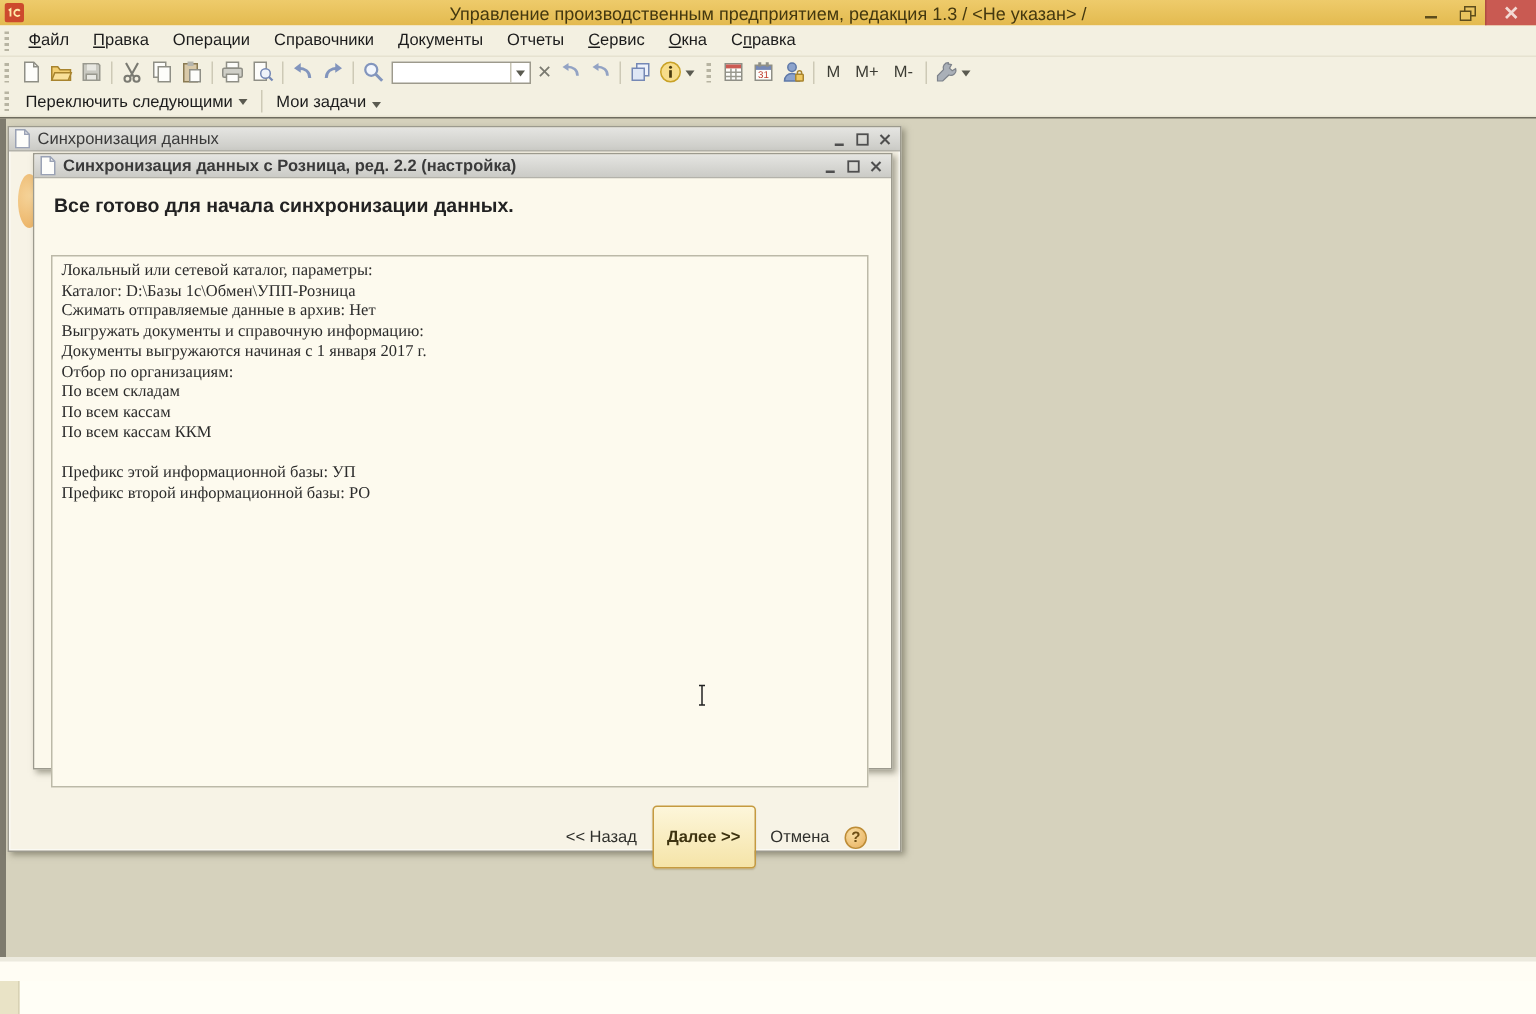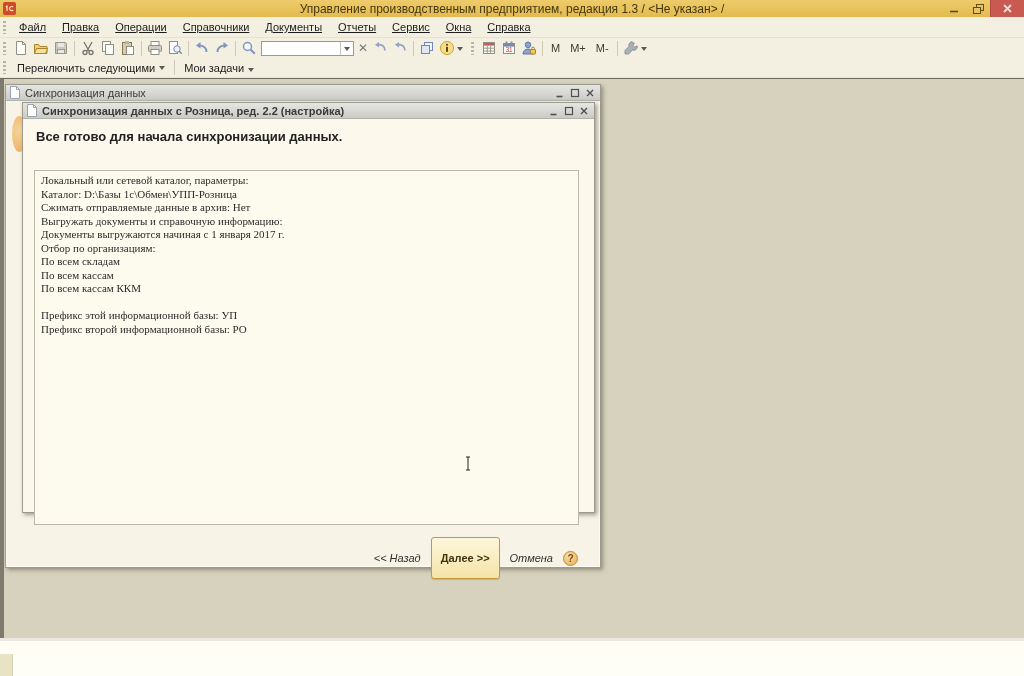--- a/index.html
+++ b/index.html
@@ -14,21 +14,21 @@
   .titlebar .title { position:absolute; left:0; right:0; text-align:center; font-size:12px; color:#44380f; }
   .tb-ctls { position:absolute; right:0; top:0; height:17px; display:flex; align-items:center; }
   .tb-btn { width:24px; height:17px; display:flex; align-items:center; justify-content:center; cursor:default; }
   .tb-close { width:34px; background:#c95a52; border-left:1px solid #b04a42; }
 
   
   .menubar { position:absolute; left:0; top:17px; width:1024px; height:21px; background:#f3f0e1;
     display:flex; align-items:center; border-bottom:1px solid #e6e2d0; }
   .grip { width:3px; height:13px; margin:0 5px 0 3px;
     background:repeating-linear-gradient(180deg,#b7b4a2 0 2px,rgba(0,0,0,0) 2px 4px); }
-  .menu-item { padding:3px 8px; color:#1c1c1c; cursor:default;text-decoration:underline; }
+  .menu-item { padding:3px 8px; color:#1c1c1c; cursor:default; }
   .menu-item u { text-decoration:underline; }
 
   
   .toolbar { position:absolute; left:0; width:1024px; height:20px; background:#f3f0e1;
     display:flex; align-items:center; }
   .toolbar1 { top:38px; }
   .toolbar2 { top:58px; border-bottom:1px solid #e9e5d3; }
   .tbi { width:20px; height:18px; display:flex; align-items:center; justify-content:center; cursor:default; }
   .tbi svg { width:16px; height:16px; }
   .sep { width:1px; height:15px; background:#cdc9b6; margin:0 3px; }
@@ -59,21 +59,21 @@
 
   .inner-win { left:22px; top:23px; width:573px; height:411px; background:#fcf9ec; }
   .dlg-content { position:absolute; left:0; top:16px; right:0; bottom:0; background:#fcf9ec; }
   .dlg-heading { position:absolute; left:13px; top:10px; font-size:13px; font-weight:bold; color:#222; }
   .dlg-label { position:absolute; left:13px; top:40px; color:#2e2e2e; }
   .params-box { position:absolute; left:11px; top:51px; width:545px; height:355px;
     background:#fdfaee; border:1px solid #bcb9a8; padding:3px 6px;
     font-size:11px; line-height:13.5px; color:#2c2c2c; white-space:pre-wrap; overflow:hidden;font-family:Liberation Serif, serif; }
   .text-cursor { position:absolute; left:441px; top:337px; }
   .dlg-buttons { position:absolute; right:16px; top:418px; display:flex; align-items:center; gap:8px; }
-  .btn-flat { color:#30302c; padding:2px 2px; cursor:default;font-style:italic; }
+  .btn-flat { color:#30302c; padding:2px 2px; cursor:default; }
   .btn-next { border:1px solid #c59a3f; border-radius:3px; background:linear-gradient(#fdf6da,#f5e4a8);
     font-weight:bold; color:#3e3310; padding:14px 9px; cursor:default; box-shadow:0 1px 1px rgba(120,95,30,.25); }
   .btn-help { width:15px; height:15px; border-radius:50%; border:1px solid #bd8c36;
     background:radial-gradient(circle at 35% 30%, #f8dda2, #e8af5c); color:#6e4e14; font-weight:bold;
     font-size:10px; display:flex; align-items:center; justify-content:center; cursor:default; }
 
   
   .svc-strip { position:absolute; left:0; top:638px; width:1024px; height:3px; background:#ecead e0; background:#eceade; }
   .svc-bar { position:absolute; left:0; top:663px; width:1024px; height:13px;
     background:linear-gradient(#b4b3ae,#9e9d98); display:flex; align-items:center; padding:0 4px;

